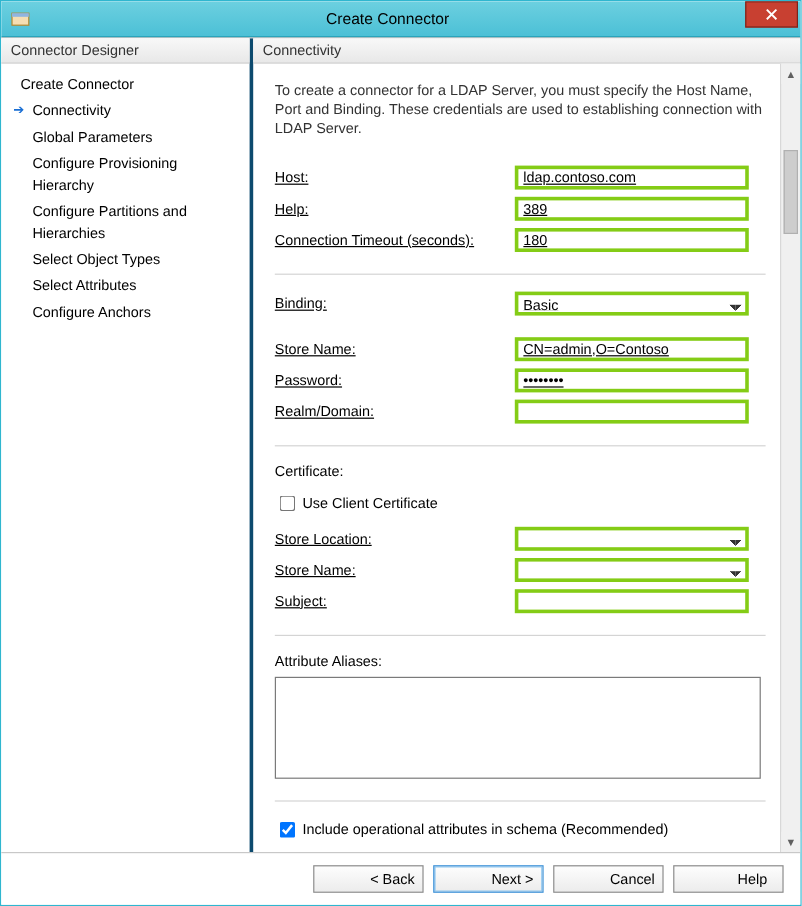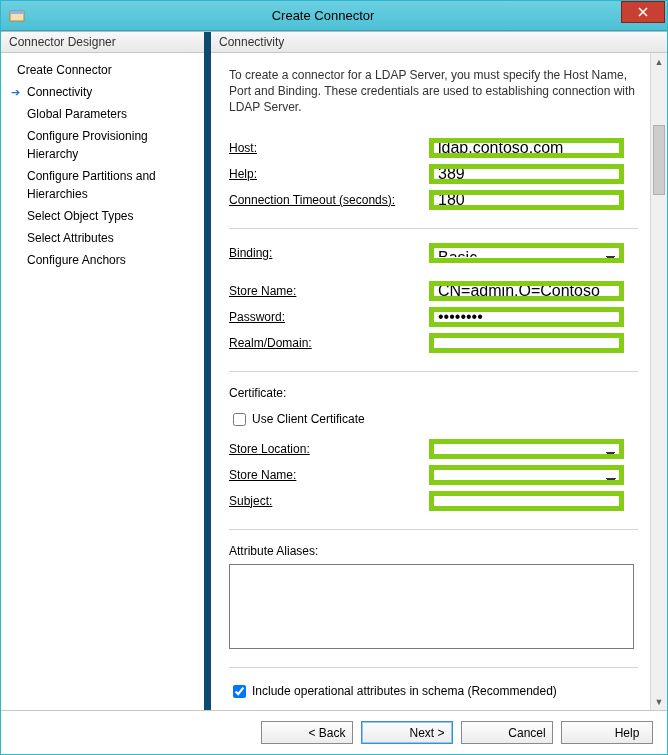--- a/index.html
+++ b/index.html
@@ -36,21 +36,21 @@
     margin-right:2px; margin-top:-8px;
     color:#fff;
   }
   
   .content {
     flex:1; display:flex; min-height:0;
     border-top:1px solid #b8b8b8;
   }
   .sidebar {
     width:210px;
-    border-right:7px solid #0c4a6e;
+    border-right:3px solid #0c4a6e;
     background:#ffffff;
     padding:0;
   }
   .sidebar-header, .panel-header {
     background: linear-gradient(#f8f8f8,#e8e8e8);
     border-bottom:1px solid #c8c8c8;
     padding:3px 8px;
     font-size:12px;
     color:#333;
   }
@@ -105,22 +105,22 @@
   .section { margin-bottom:18px; }
   .divider { border-top:1px solid #d4d4d4; margin:6px 0 14px 0; }
   .field-row {
     display:flex; align-items:center; margin-bottom:6px;text-decoration:underline;
   }
   .field-label {
     width:200px; color:#000;
   }
   .text-input, .select-input {
     width:195px; height:20px;
-    border:5px solid #84cc16;
-    font-family:inherit; font-size:16px;
+    border:3px solid #84cc16;
+    font-family:inherit; font-size:12px;
     padding:1px 4px;
     background:#fff;
   }
   .select-input {
     appearance:none;
     background-image: linear-gradient(45deg, transparent 50%, #333 50%),
                       linear-gradient(135deg, #333 50%, transparent 50%);
     background-position: right 8px top 8px, right 3px top 8px;
     background-size: 5px 5px, 5px 5px;
     background-repeat:no-repeat;

